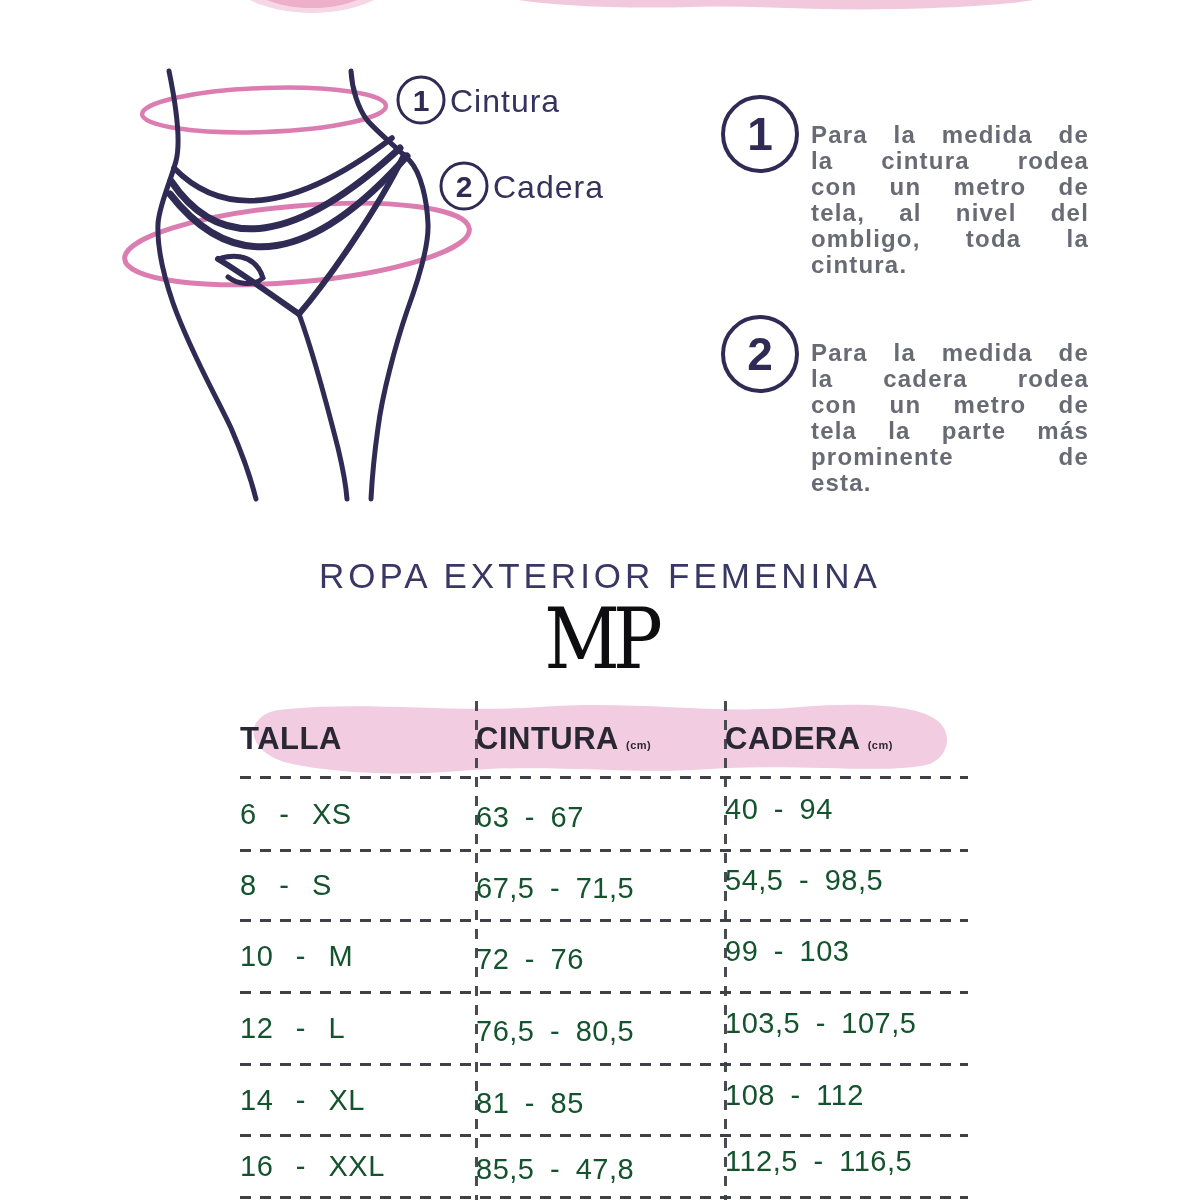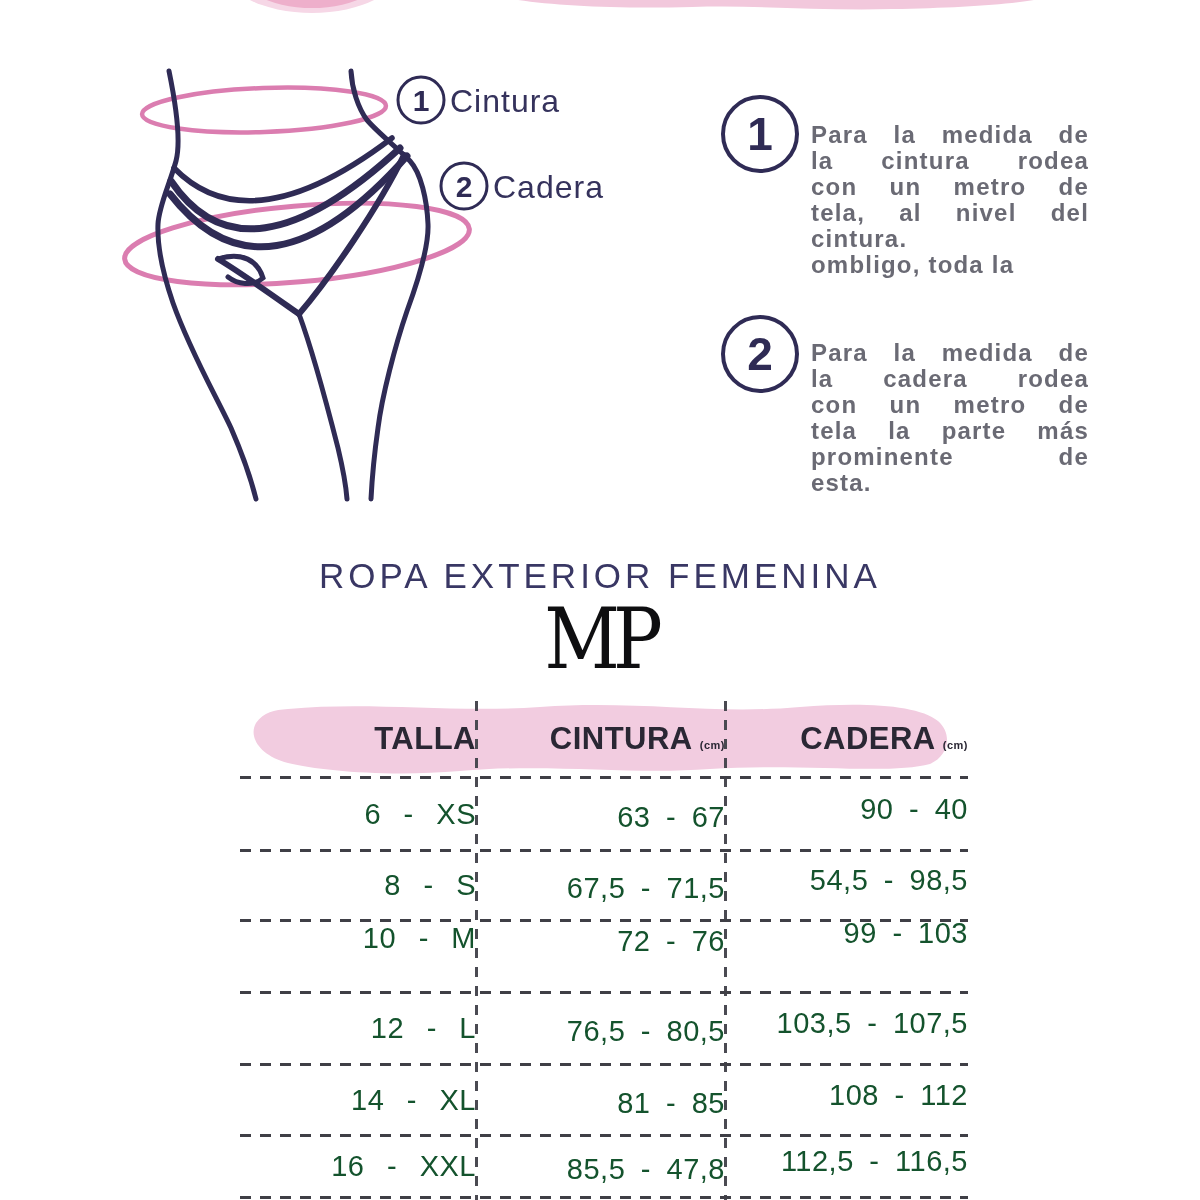--- a/index.html
+++ b/index.html
@@ -37,21 +37,21 @@
   .band-svg{position:absolute;left:0;top:0;}
   .vline{
     position:absolute;top:2px;height:499px;width:3px;
     background:repeating-linear-gradient(180deg,#4a4a52 0 10px,transparent 10px 19px);
   }
   .hline{
     position:absolute;left:0;width:728px;height:3px;
     background:repeating-linear-gradient(90deg,#3f3f46 0 11px,transparent 11px 20px);
   }
   .trow,.thead{position:absolute;left:0;width:728px;display:flex;}
-  .cell{display:flex;align-items:center;justify-content:flex-end;}
+  .cell{display:flex;align-items:center;justify-content:flex-start;}
   .c0{width:236px;} .c1{width:249px;} .c2{width:243px;}
   .thead .cell{font-size:31px;font-weight:bold;color:#2a2734;letter-spacing:.5px;}
   .thead .unit{font-size:11px;font-weight:bold;margin-left:7px;padding-top:12px;}
   .trow .cell{font-size:29px;color:#14532d;letter-spacing:.5px;word-spacing:7px;}
   .trow .c0{word-spacing:14px;}
   .trow .c1{transform:translateY(3px);}
   .trow .c2{transform:translateY(-5px);}
 </style>
 </head>
 <body>
@@ -95,22 +95,22 @@
   </svg>
 
   <div class="abs num-circle" style="left:721px;top:95px">
     <span>1</span>
   </div>
   <div class="abs para" style="left:811px;top:122px">
     <div class="line">Para la medida de</div>
     <div class="line">la cintura rodea</div>
     <div class="line">con un metro de</div>
     <div class="line">tela, al nivel del</div>
+    <div class="line">ombligo, toda la</div>
     <div class="line">cintura.</div>
-    <div class="line">ombligo, toda la</div>
   </div>
 
   <div class="abs num-circle" style="left:721px;top:315px">
     <span>2</span>
   </div>
   <div class="abs para" style="left:811px;top:340px">
     <div class="line">Para la medida de</div>
     <div class="line">la cadera rodea</div>
     <div class="line">con un metro de</div>
     <div class="line">tela la parte más</div>
@@ -150,28 +150,28 @@
       </div>
       <div class="cell c2">
         <span>CADERA</span>
         <span class="unit">(cm)</span>
       </div>
     </div>
 
     <div class="trow" style="top:80px;height:70px">
       <div class="cell c0">6 - XS</div>
       <div class="cell c1">63 - 67</div>
-      <div class="cell c2">90 - 40</div>
+      <div class="cell c2">40 - 94</div>
     </div>
     <div class="trow" style="top:153px;height:67px">
       <div class="cell c0">8 - S</div>
       <div class="cell c1">67,5 - 71,5</div>
       <div class="cell c2">54,5 - 98,5</div>
     </div>
-    <div class="trow" style="top:205px;height:69px">
+    <div class="trow" style="top:223px;height:69px">
       <div class="cell c0">10 - M</div>
       <div class="cell c1">72 - 76</div>
       <div class="cell c2">99 - 103</div>
     </div>
     <div class="trow" style="top:295px;height:69px">
       <div class="cell c0">12 - L</div>
       <div class="cell c1">76,5 - 80,5</div>
       <div class="cell c2">103,5 - 107,5</div>
     </div>
     <div class="trow" style="top:367px;height:68px">

